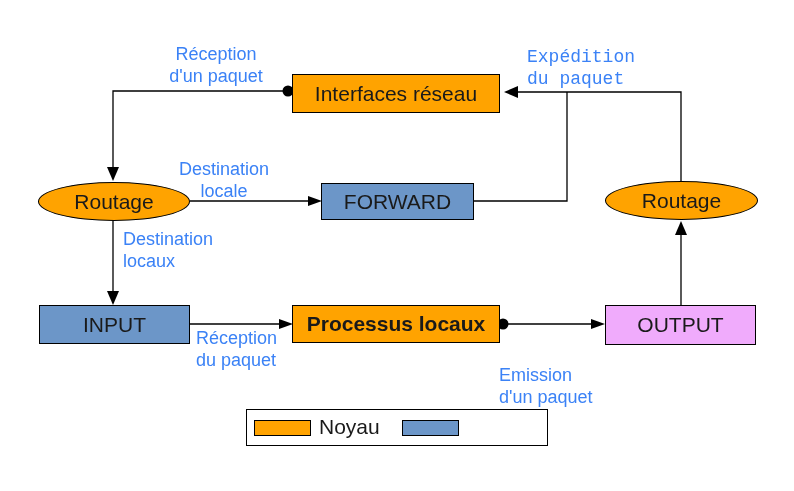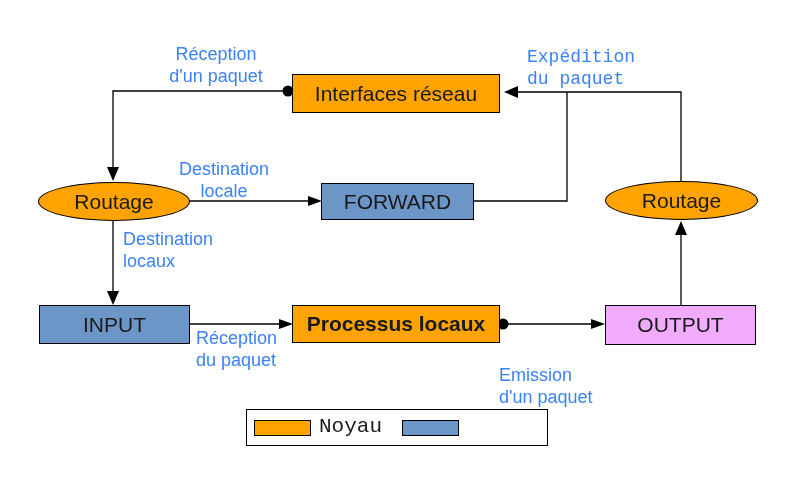--- a/index.html
+++ b/index.html
@@ -47,21 +47,20 @@
     white-space: nowrap;
   }
   .edge-label.centered { text-align: center; }
   #legend {
     position: absolute;
     left: 246px; top: 409px;
     width: 302px; height: 37px;
     border: 1.5px solid #000000;
     box-sizing: border-box;
     background: #FFFFFF;
-    font-family: Liberation Mono, monospace;
   }
   .legend-swatch {
     position: absolute;
     top: 10px;
     width: 57px; height: 16px;
     border: 1px solid #000000;
     box-sizing: border-box;
   }
   .legend-label {
     position: absolute;

